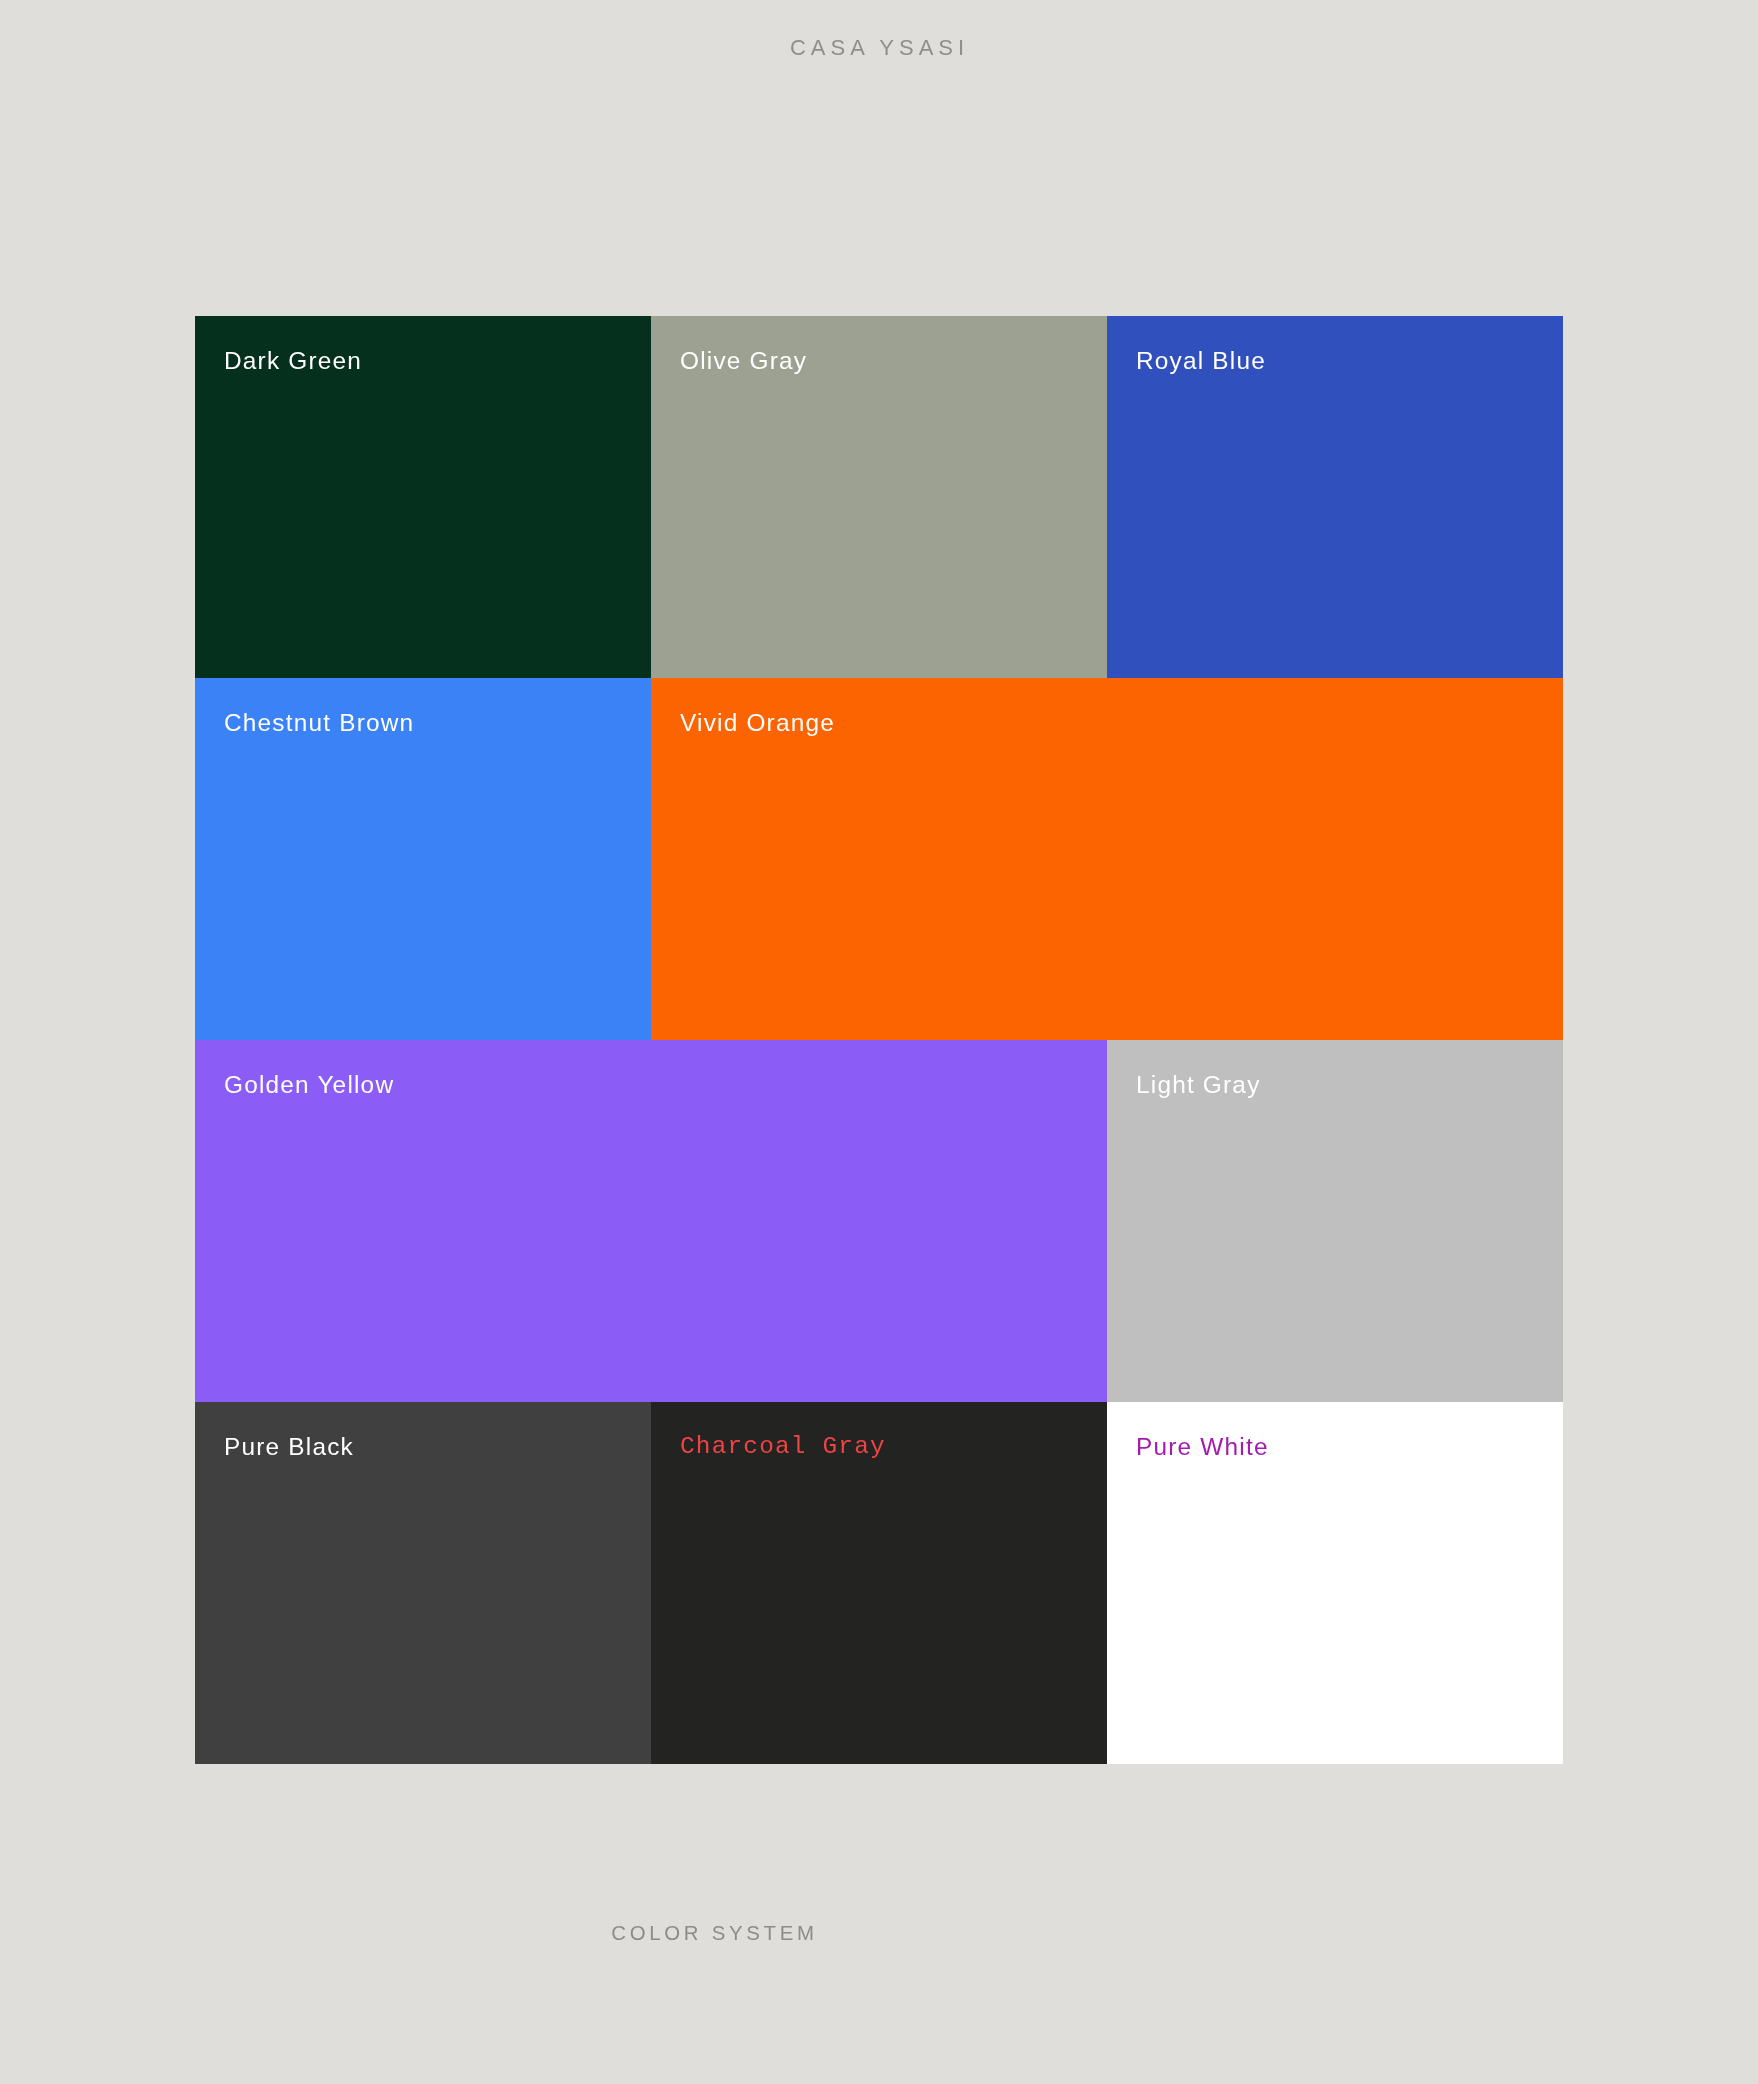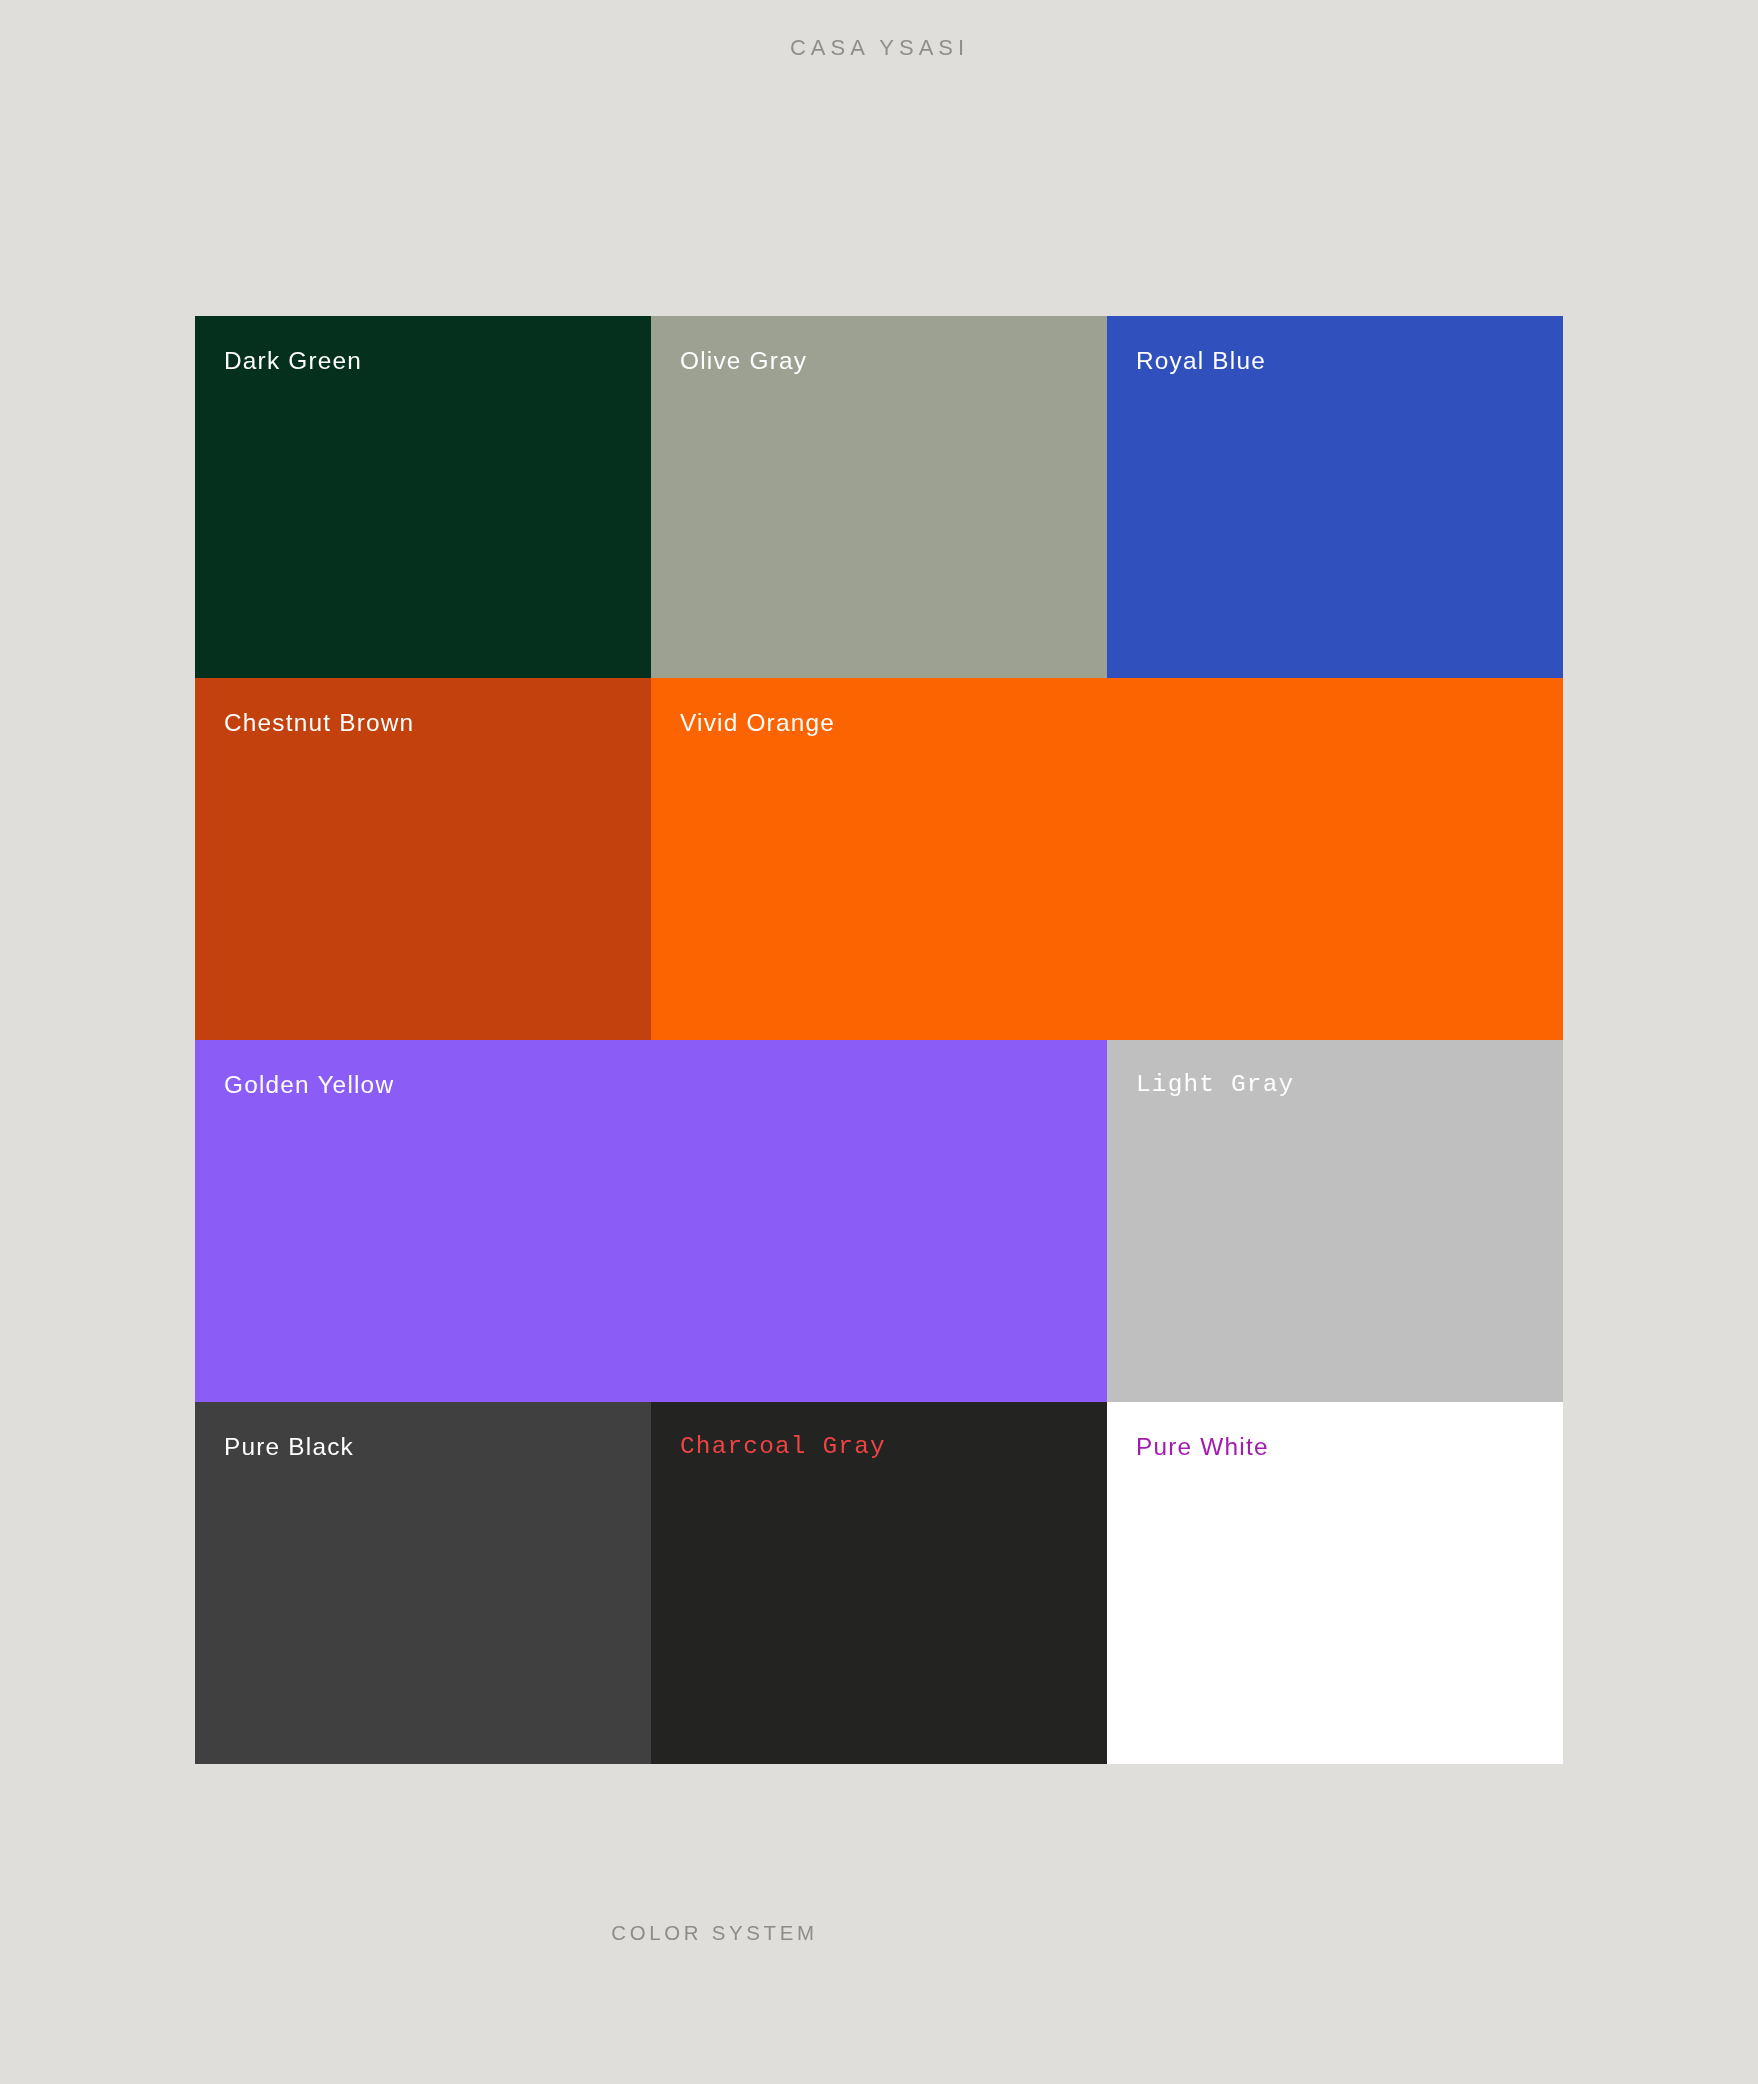--- a/index.html
+++ b/index.html
@@ -97,31 +97,31 @@
 <div class="palette-grid">
     <div class="swatch" style="background: rgb(5, 48, 29);">
       <div class="swatch-label" style="color: rgb(255, 255, 255);">Dark Green</div>
     </div>
     <div class="swatch" style="background: rgb(156, 161, 146); text-decoration: underline;">
       <div class="swatch-label" style="color: rgb(255, 255, 255);">Olive Gray</div>
     </div>
     <div class="swatch" style="background: rgb(48, 80, 189);">
       <div class="swatch-label" style="color: rgb(255, 255, 255);">Royal Blue</div>
     </div>
-    <div class="swatch" style="background: #c2410c;">
+    <div class="swatch" style="background: #3b82f6;">
       <div class="swatch-label" style="color: rgb(255, 255, 255);">Chestnut Brown</div>
     </div>
     <div class="swatch span-2" style="background: rgb(251, 100, 0);">
       <div class="swatch-label" style="color: rgb(255, 255, 255);">Vivid Orange</div>
     </div>
     <div class="swatch span-2" style="background: #8b5cf6;">
       <div class="swatch-label" style="color: rgb(255, 255, 255);">Golden Yellow</div>
     </div>
     <div class="swatch" style="background: rgb(191, 191, 191);">
-      <div class="swatch-label" style="color: rgb(255, 255, 255); font-family: Liberation Mono, monospace;">Light Gray</div>
+      <div class="swatch-label" style="color: rgb(255, 255, 255);">Light Gray</div>
     </div>
     <div class="swatch" style="background: #404040; padding-left: 32px;">
       <div class="swatch-label" style="color: rgb(255, 255, 255);">Pure Black</div>
     </div>
     <div class="swatch" style="background: rgb(35, 35, 34);">
       <div class="swatch-label" style="color: #ef4444; font-family: Liberation Mono, monospace;">Charcoal Gray</div>
     </div>
     <div class="swatch" style="background: rgb(255, 255, 255);">
       <div class="swatch-label" style="color: #a21caf;">Pure White</div>
     </div>

